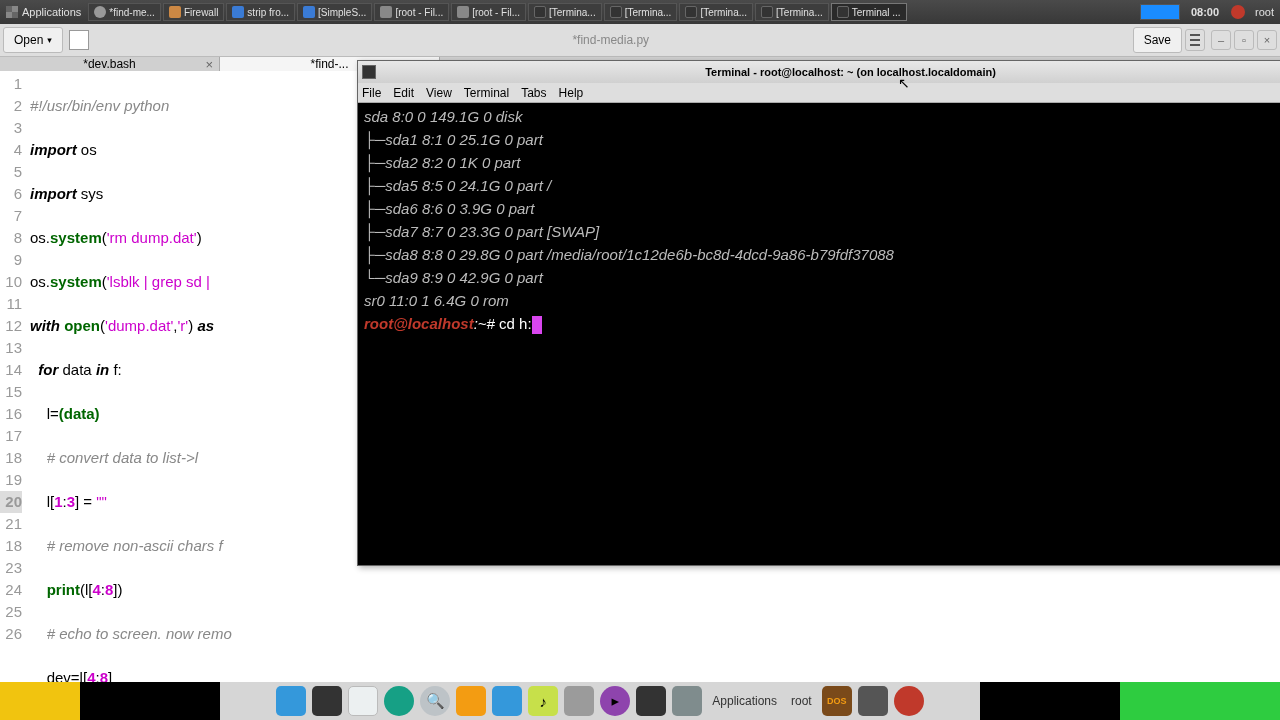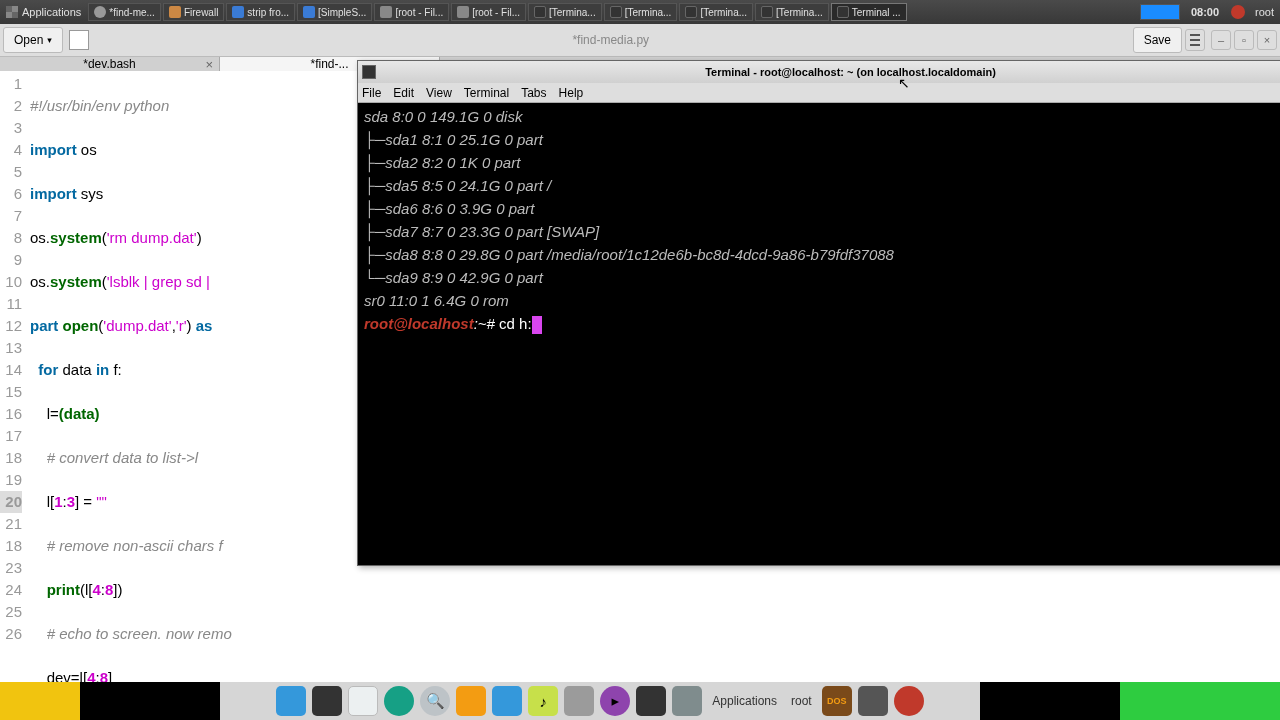--- a/index.html
+++ b/index.html
@@ -38,21 +38,21 @@
 
 .gedit-tabs { height: 26px; display: flex; background: #d0d0d0; }
 .gedit-tab { flex: 1; max-width: 220px; display: flex; align-items: center; justify-content: center; font-size: 12px; border-right: 1px solid #aaa; position: relative; }
 .gedit-tab.active { background: #f5f5f5; }
 .tab-close { position: absolute; right: 6px; font-size: 13px; color: #666; }
 
 .editor { flex: 1; display: flex; background: #fff; font-family: 'DejaVu Sans Mono', monospace; font-size: 15px; }
 .gutter { width: 26px; background: #fff; text-align: right; color: #999; padding: 2px 4px 0 0; line-height: 22px; }
 .gutter .hl { background: #ddd; font-weight: bold; }
 .code { flex: 1; padding: 2px 0 0 4px; line-height: 22px; white-space: pre; overflow: hidden; }
-.kw { color: #0369a1; font-weight: bold; }
+.kw { color: #000000; font-weight: bold; font-style: italic; }
 .str { color: #cc00cc; }
 .cmt { color: #888; font-style: italic; }
 .fn { color: #006600; font-weight: bold; }
 .num { color: #cc00cc; font-weight: bold; }
 
 
 .terminal-win { position: absolute; top: 60px; left: 357px; width: 1020px; height: 506px; background: #f9a8d4; border: 1px solid #666; display: flex; flex-direction: column; box-shadow: 2px 2px 6px rgba(0,0,0,0.3); }
 .term-titlebar { height: 22px; background: linear-gradient(#e8e8e8,#d0d0d0); display: flex; align-items: center; font-size: 11px; }
 .term-icon { width: 14px; height: 14px; background: #333; border: 1px solid #666; margin: 0 4px; }
 .term-title { flex: 1; text-align: center; font-weight: bold; }
@@ -214,21 +214,21 @@
         <div>24</div>
         <div>25</div>
         <div>26</div>
     </div>
     <div class="code">
 <div><span class="cmt">#!/usr/bin/env python</span></div>
 <div><span class="kw">import</span><span> os</span></div>
 <div><span class="kw">import</span><span> sys</span></div>
 <div><span>os.</span><span class="fn">system</span><span>(</span><span class="str">'rm dump.dat'</span><span>)</span></div>
 <div><span>os.</span><span class="fn">system</span><span>(</span><span class="str">'lsblk | grep sd |</span></div>
-<div><span class="kw">part</span><span> </span><span class="fn">open</span><span>(</span><span class="str">'dump.dat'</span><span>,</span><span class="str">'r'</span><span>) </span><span class="kw">as</span></div>
+<div><span class="kw">with</span><span> </span><span class="fn">open</span><span>(</span><span class="str">'dump.dat'</span><span>,</span><span class="str">'r'</span><span>) </span><span class="kw">as</span></div>
 <div>  <span class="kw">for</span><span> data </span><span class="kw">in</span><span> f:</span></div>
 <div><span>    l=</span><span class="fn">(data)</span></div>
 <div><span class="cmt">    # convert data to list-&gt;l</span></div>
 <div><span>    l[</span><span class="num">1</span><span>:</span><span class="num">3</span><span>] = </span><span class="str">""</span></div>
 <div><span class="cmt">    # remove non-ascii chars f</span></div>
 <div><span>    </span><span class="fn">print</span><span>(l[</span><span class="num">4</span><span>:</span><span class="num">8</span><span>])</span></div>
 <div><span class="cmt">    # echo to screen. now remo</span></div>
 <div><span>    dev=l[</span><span class="num">4</span><span>:</span><span class="num">8</span><span>]</span></div>
 <div><span class="cmt">    # now convert to standard </span></div>
 

